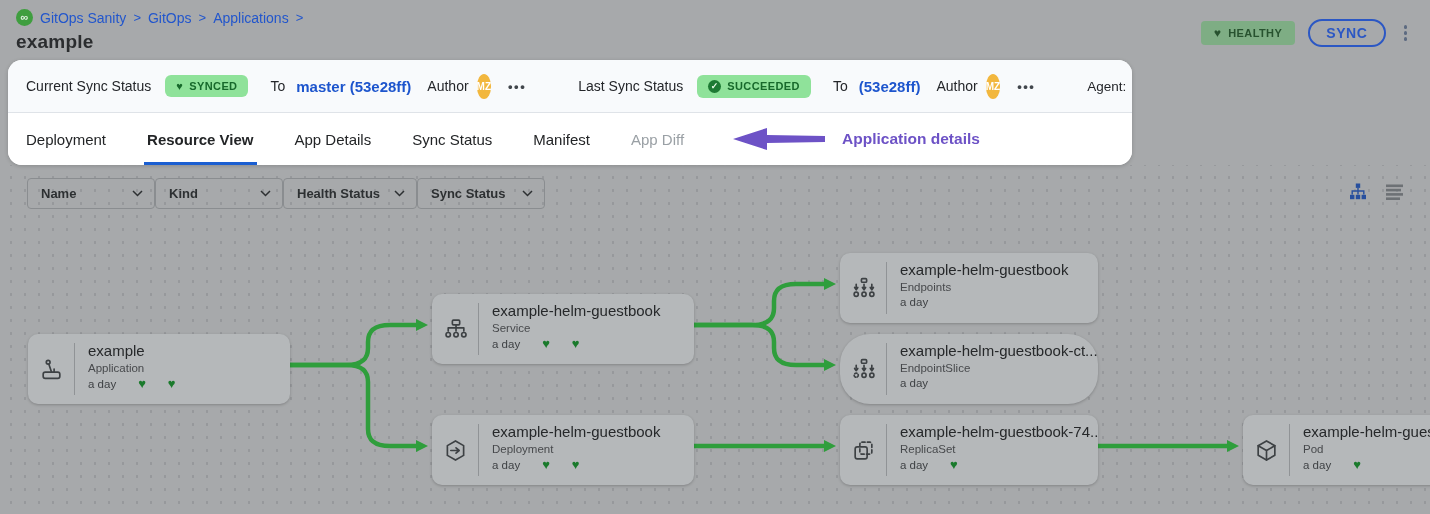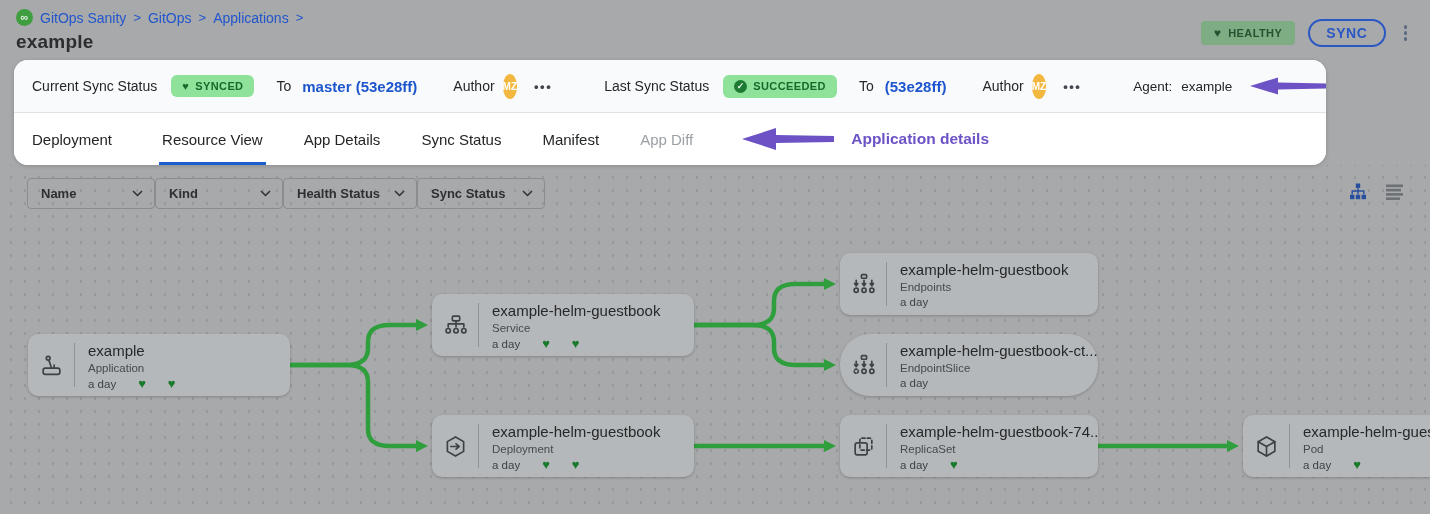--- a/index.html
+++ b/index.html
@@ -14,57 +14,57 @@
   .crumb-sep { color:#2256cc; font-size:13px; }
   .page-title { position:absolute; left:16px; top:31px; font-size:19px; font-weight:700; color:#2b2d2f; letter-spacing:.2px; }
   .header-actions { position:absolute; right:18px; top:19px; display:flex; align-items:center; gap:13px; }
   .badge-healthy { display:flex; align-items:center; gap:7px; background:#7ead84; color:#27522f; border-radius:4px; padding:6px 13px; font-size:11px; font-weight:700; letter-spacing:.4px; }
   .badge-healthy .hrt { font-size:12px; line-height:1; }
   .sync-btn { background:transparent; border:2px solid #2b57c4; color:#2b57c4; border-radius:14px; padding:4px 16px; font-size:14px; font-weight:700; letter-spacing:.6px; font-family:inherit; cursor:pointer; }
   .kebab { display:flex; flex-direction:column; gap:2.5px; padding:3px 5px; cursor:pointer; }
   .kebab i { width:3.5px; height:3.5px; border-radius:50%; background:#5c6a80; }
 
   
-  .panel { position:absolute; left:14px; top:60px; width:1312px; height:105px; background:#fff; border-radius:14px; box-shadow:0 1px 4px rgba(0,0,0,.18); overflow:hidden; }
+  .panel { position:absolute; left:8px; top:60px; width:1124px; height:105px; background:#fff; border-radius:14px; box-shadow:0 1px 4px rgba(0,0,0,.18); overflow:hidden; }
   .sync-row { height:53px; background:#f8fafc; border-bottom:1px solid #dfe3e8; display:flex; align-items:center; padding:0 18px; font-size:14px; color:#24262a; white-space:nowrap; }
   .badge-status { display:flex; align-items:center; gap:6px; background:#8fe29a; color:#17692b; border-radius:6px; padding:5px 11px; font-size:11px; font-weight:700; letter-spacing:.4px; margin-left:14px; }
   .badge-status .hrt { font-size:11px; line-height:1; }
   .check-circle { width:13px; height:13px; border-radius:50%; background:#1d7a33; color:#eafbea; font-size:9px; font-weight:700; display:flex; align-items:center; justify-content:center; line-height:1; }
   .to-label { margin-left:22px; }
   .revision { margin-left:11px; color:#1d55cd; font-size:15px; font-weight:700; cursor:pointer; }
-  .author-label { margin-left:36px; }
+  .author-label { margin-left:16px; }
   .avatar { margin-left:8px; width:25px; height:25px; border-radius:50%; background:#f2b73e; color:#fff; font-size:10px; font-weight:700; display:flex; align-items:center; justify-content:center; }
   .more-btn { margin-left:17px; color:#41464c; font-size:13px; font-weight:700; letter-spacing:1.5px; cursor:pointer; }
   .vdiv { width:1px; height:26px; background:#d9dde2; margin:0 26px; }
   .agent-label { font-size:13.5px; }
   .agent-value { margin-left:9px; font-size:13.5px; }
   .annot { color:#6d52c6; font-weight:700; }
   .annot-git { margin-left:18px; font-size:15.5px; }
   .annot-app { margin-left:16px; font-size:15.5px; }
   .arrow-svg { margin-left:16px; flex:0 0 auto; }
 
   .tabs-row { height:52px; background:#fff; display:flex; align-items:center; padding:0 18px; }
   .tab { position:relative; height:52px; display:flex; align-items:center; font-size:15px; color:#232527; margin-right:41px; cursor:pointer; white-space:nowrap; }
-  .tab.active { font-weight:400;margin-left:9px; }
+  .tab.active { font-weight:700; }
   .tab.active::after { content:""; position:absolute; left:-3px; right:-3px; bottom:0; height:3px; background:#1a5ed1; }
   .tab.disabled { color:#9aa0a5; }
 
   
   .canvas { position:absolute; left:0; top:165px; width:1430px; height:349px;
     background-image:radial-gradient(circle, #96989b 1.1px, transparent 1.4px);
     background-size:14px 13px; background-position:4px 6px; }
   .filters { position:absolute; left:27px; top:13px; display:flex; }
   .filter { width:128px; height:31px; border:1px solid #8a8d90; border-radius:4px; display:flex; align-items:center; justify-content:space-between; padding:0 11px 0 13px; font-size:13px; font-weight:600; color:#2d3032; cursor:pointer; }
   .filter.wide { width:134px; }
   .view-toggles { position:absolute; right:27px; top:18px; display:flex; gap:19px; align-items:center; }
   .view-toggles svg { cursor:pointer; }
 
   .edges { position:absolute; left:0; top:0; pointer-events:none; }
 
-  .node { position:absolute; width:262px; height:62px; background:#b5b8ba; border-radius:10px; box-shadow:0 1px 3px rgba(0,0,0,.22); display:flex; align-items:stretch; cursor:pointer; }
+  .node { position:absolute; width:262px; height:70px; background:#b5b8ba; border-radius:10px; box-shadow:0 1px 3px rgba(0,0,0,.22); display:flex; align-items:stretch; cursor:pointer; }
   .node-icon { flex:0 0 46px; display:flex; align-items:center; justify-content:center; }
   .node-div { width:1px; background:#909396; margin:9px 0; }
   .node-body { padding:8px 8px 6px 13px; overflow:hidden; }
   .node-title { font-size:15px; color:#26282a; font-weight:500; white-space:nowrap; line-height:1.2; }
   .node-kind { font-size:11.5px; color:#47494c; margin-top:2px; }
   .node-age { font-size:11.5px; color:#3f4245; margin-top:3px; display:flex; align-items:center; }
   .hearts .heart { color:#1a7a2c; font-size:13px; margin-left:22px; line-height:1; }
   .nico { stroke:#3d4144; stroke-width:1.6; fill:none; stroke-linecap:round; stroke-linejoin:round; }
 </style>
 </head>

